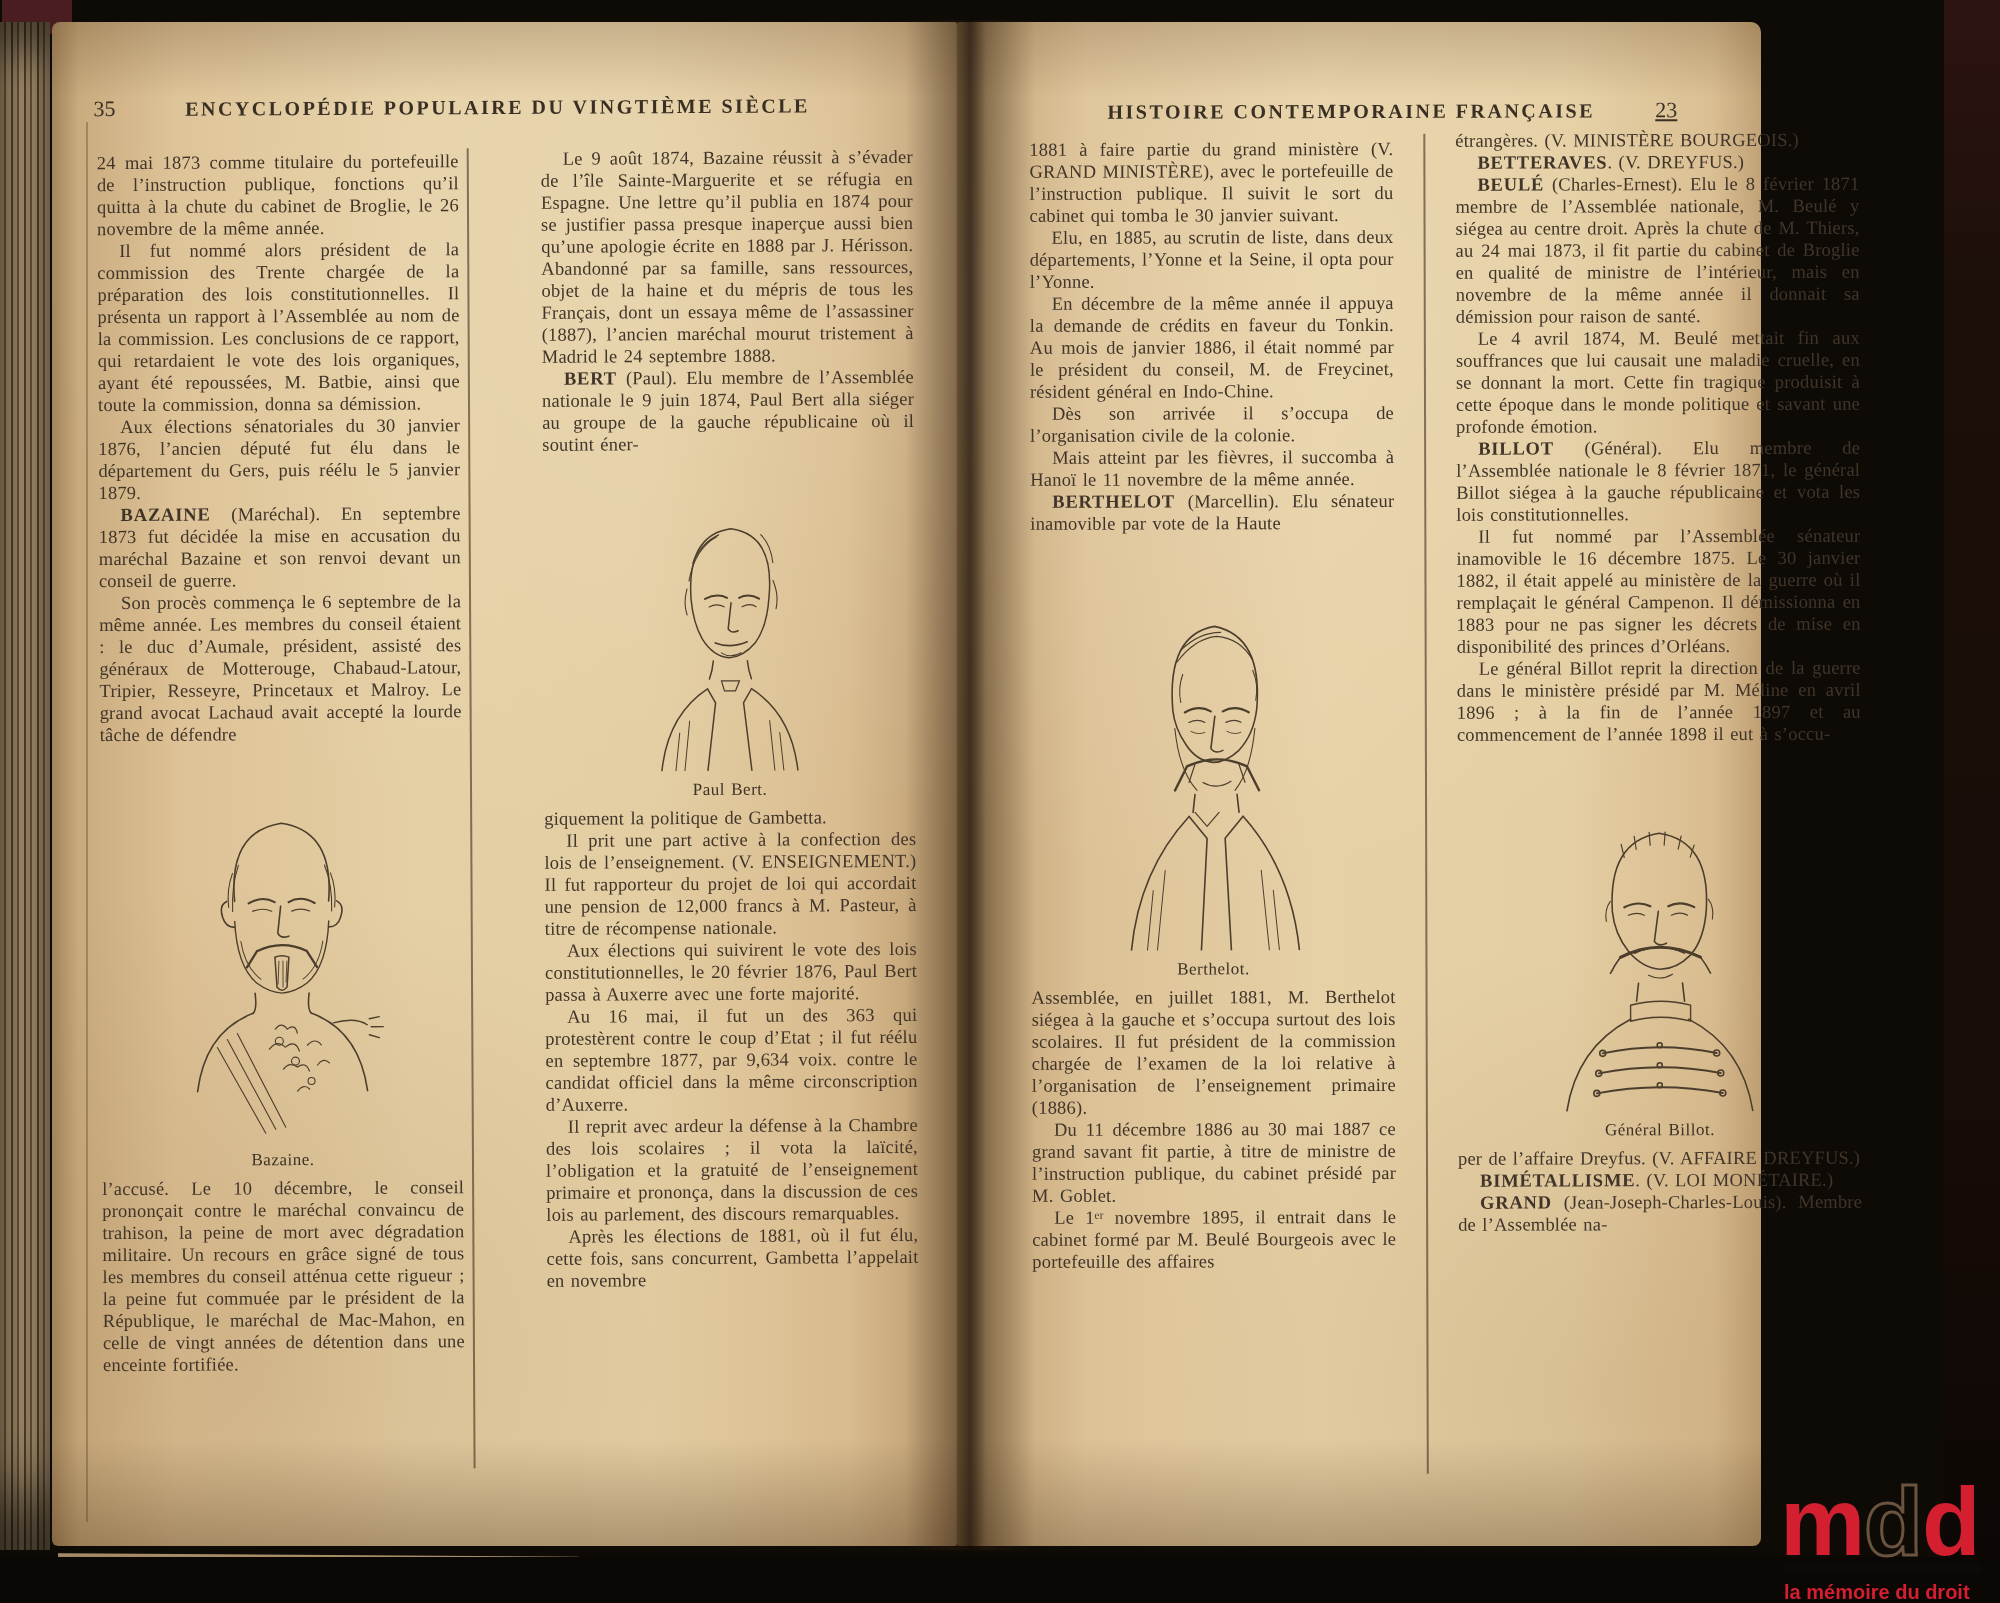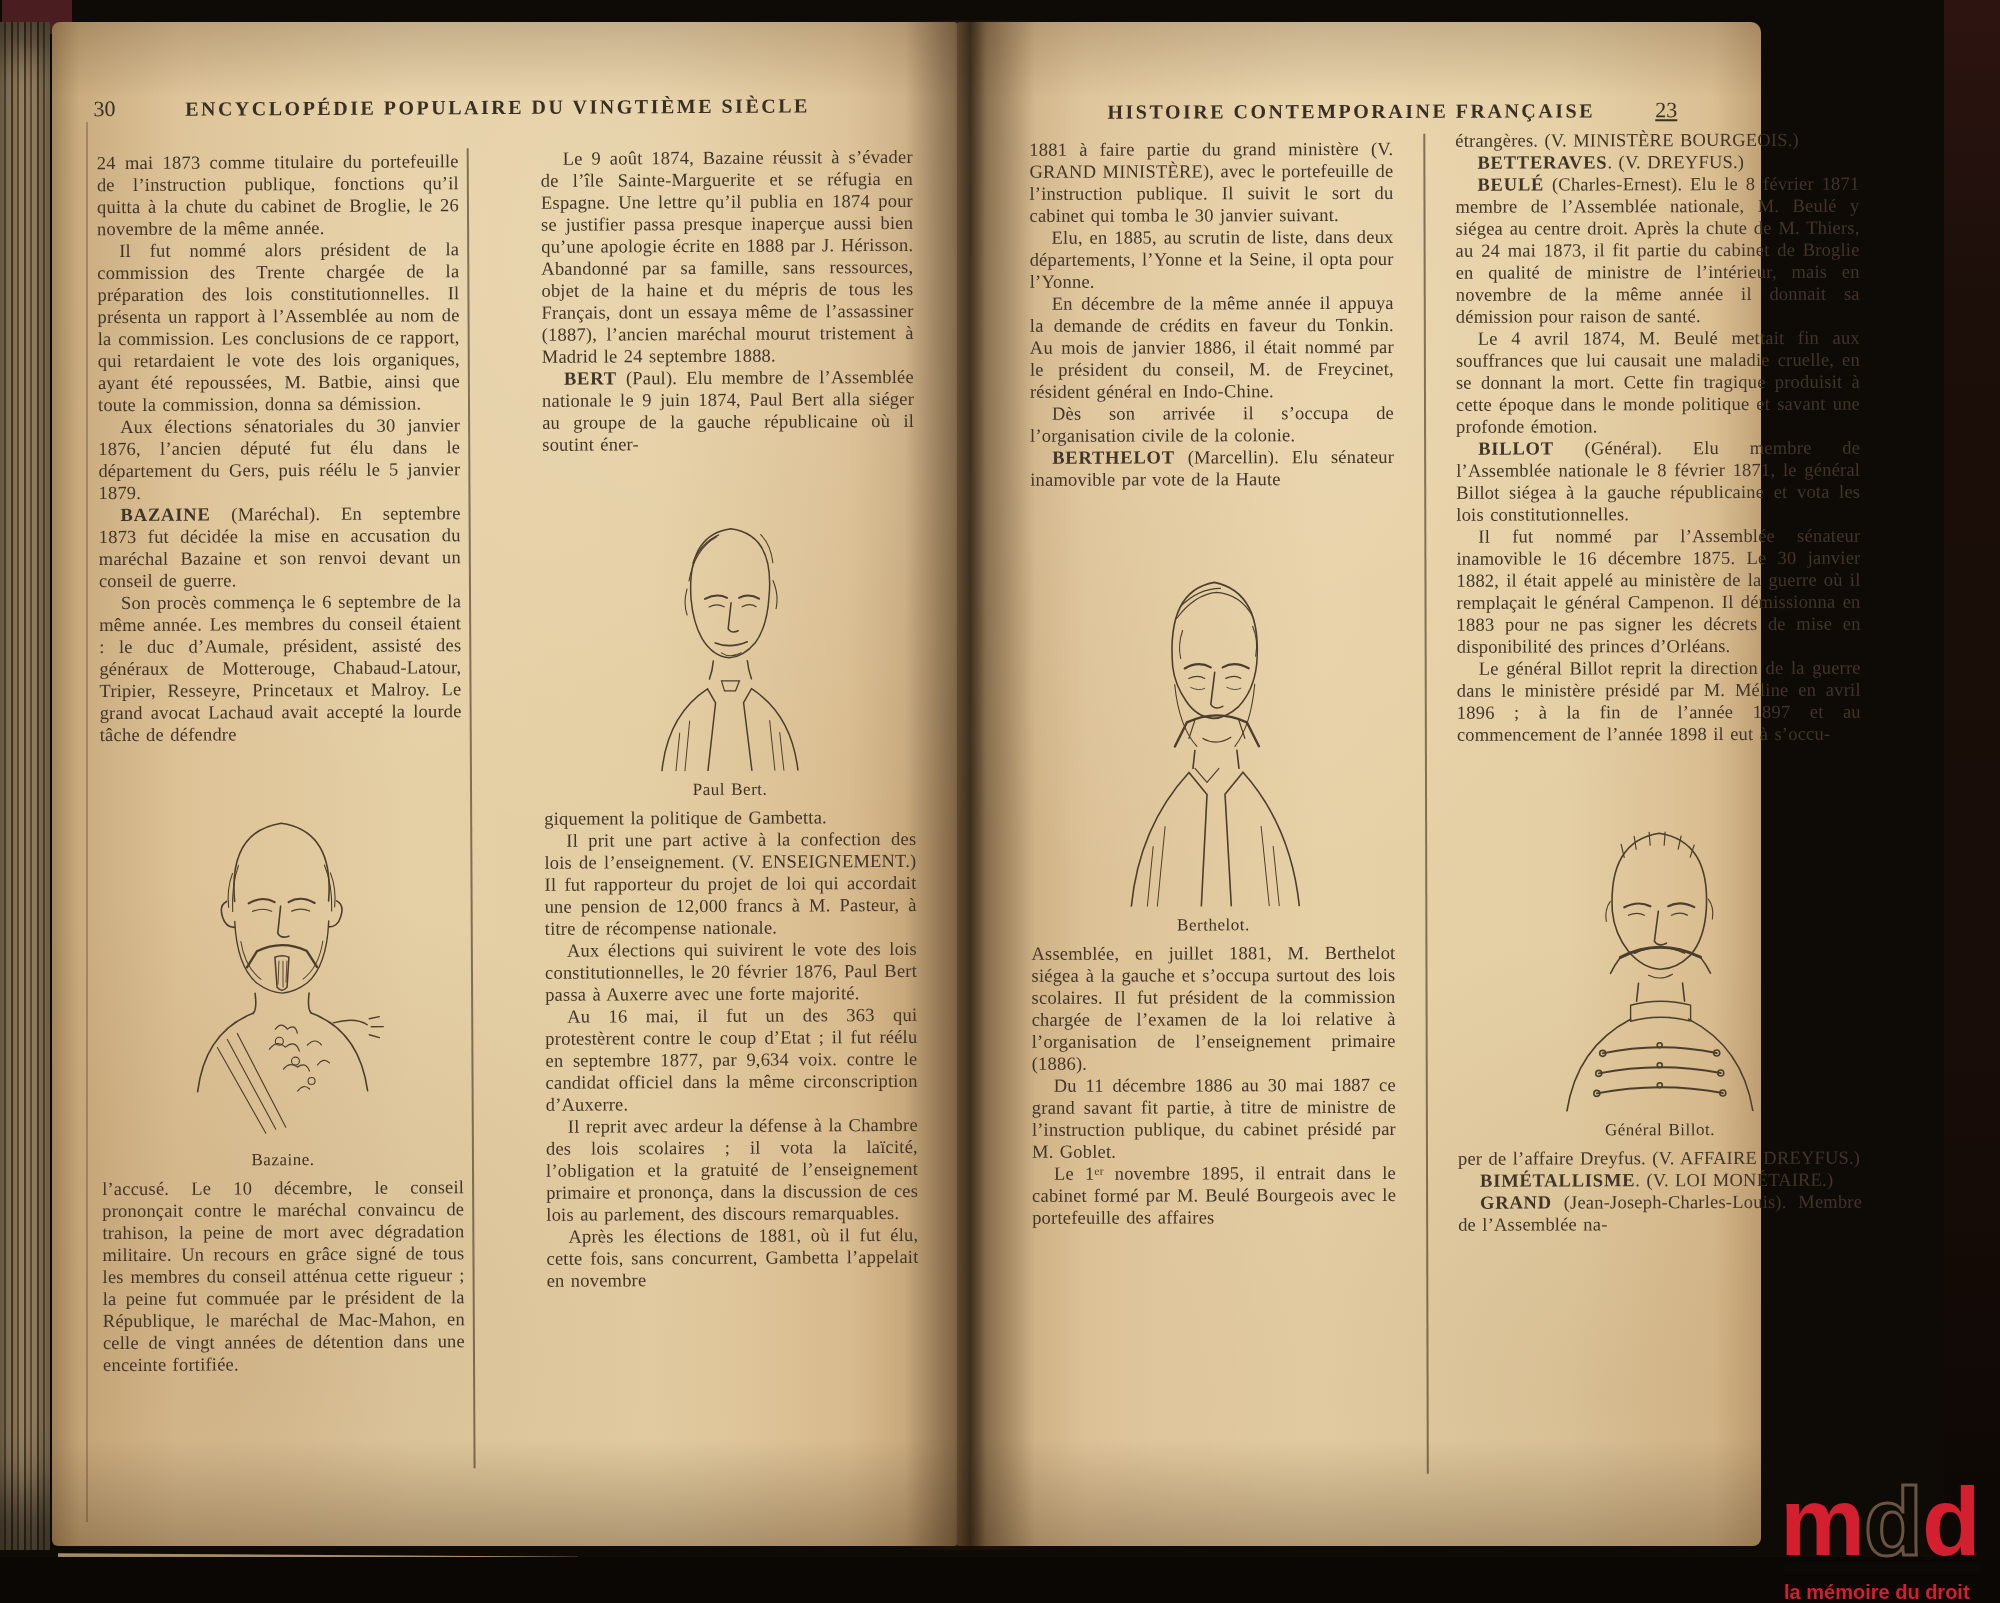--- a/index.html
+++ b/index.html
@@ -75,21 +75,21 @@
 <div class="scene">
 
   <div class="red-corner"></div>
   <div class="fore-edge"></div>
   <div class="cover-right"></div>
 
   <div class="page page-left">
     <div class="crease-left"></div>
     <div class="inner inner-left">
       <div class="pg-header hdr-left">
-        <span class="pg-num">30</span>
+        <span class="pg-num">35</span>
         <span class="pg-title">ENCYCLOPÉDIE POPULAIRE DU VINGTIÈME SIÈCLE</span>
         <span class="pg-num"></span>
       </div>
 
       <div class="colrule rule-left"></div>
 
       <div class="col col-l1">
         <p class="para noindent"><span>24 mai 1873 comme titulaire du portefeuille de l’instruction publique, fonctions qu’il quitta à la chute du cabinet de Broglie, le 26 novembre de la même année.</span></p>
         <p class="para"><span>Il fut nommé alors président de la commission des Trente chargée de la préparation des lois constitutionnelles. Il présenta un rapport à l’Assemblée au nom de la commission. Les conclusions de ce rapport, qui retardaient le vote des lois organiques, ayant été repoussées, M. Batbie, ainsi que toute la commission, donna sa démission.</span></p>
         <p class="para"><span>Aux élections sénatoriales du 30 janvier 1876, l’ancien député fut élu dans le département du Gers, puis réélu le 5 janvier 1879.</span></p>
@@ -169,20 +169,21 @@
         <span class="pg-num right">23</span>
       </div>
 
       <div class="colrule rule-right"></div>
 
       <div class="col col-r1">
         <p class="para noindent"><span>1881 à faire partie du grand ministère (V. GRAND MINISTÈRE), avec le portefeuille de l’instruction publique. Il suivit le sort du cabinet qui tomba le 30 janvier suivant.</span></p>
         <p class="para"><span>Elu, en 1885, au scrutin de liste, dans deux départements, l’Yonne et la Seine, il opta pour l’Yonne.</span></p>
         <p class="para"><span>En décembre de la même année il appuya la demande de crédits en faveur du Tonkin. Au mois de janvier 1886, il était nommé par le président du conseil, M. de Freycinet, résident général en Indo-Chine.</span></p>
         <p class="para"><span>Dès son arrivée il s’occupa de l’organisation civile de la colonie.</span></p>
+        <p class="para"><span>Mais atteint par les fièvres, il succomba à Hanoï le 11 novembre de la même année.</span></p>
         <p class="para"><span class="entry">BERTHELOT</span><span> (Marcellin). Elu sénateur inamovible par vote de la Haute</span></p>
 
         <figure class="portrait">
           <svg viewBox="0 0 260 400" width="260" height="400">
             <g class="sketch" stroke-width="1.6">
               <path d="M90 160 Q84 84 132 76 Q180 86 174 158 Q171 184 156 200 Q143 212 130 212 Q113 210 103 194 Q92 178 90 160"></path>
               <path d="M94 112 Q112 88 134 86 Q158 88 170 110 M98 100 Q116 82 138 82 M100 124 q-5 14 -2 28 M170 120 q6 14 3 30" stroke-width="1.1"></path>
               <path d="M102 162 Q116 154 128 161 M140 161 Q152 154 166 162" stroke-width="2.2"></path>
               <path d="M106 172 q9 -4 16 0 M143 172 q9 -4 15 0" stroke-width="1.2"></path>
               <path d="M108 181 q8 4 14 1 M144 181 q8 4 14 1" stroke-width=".9"></path>

